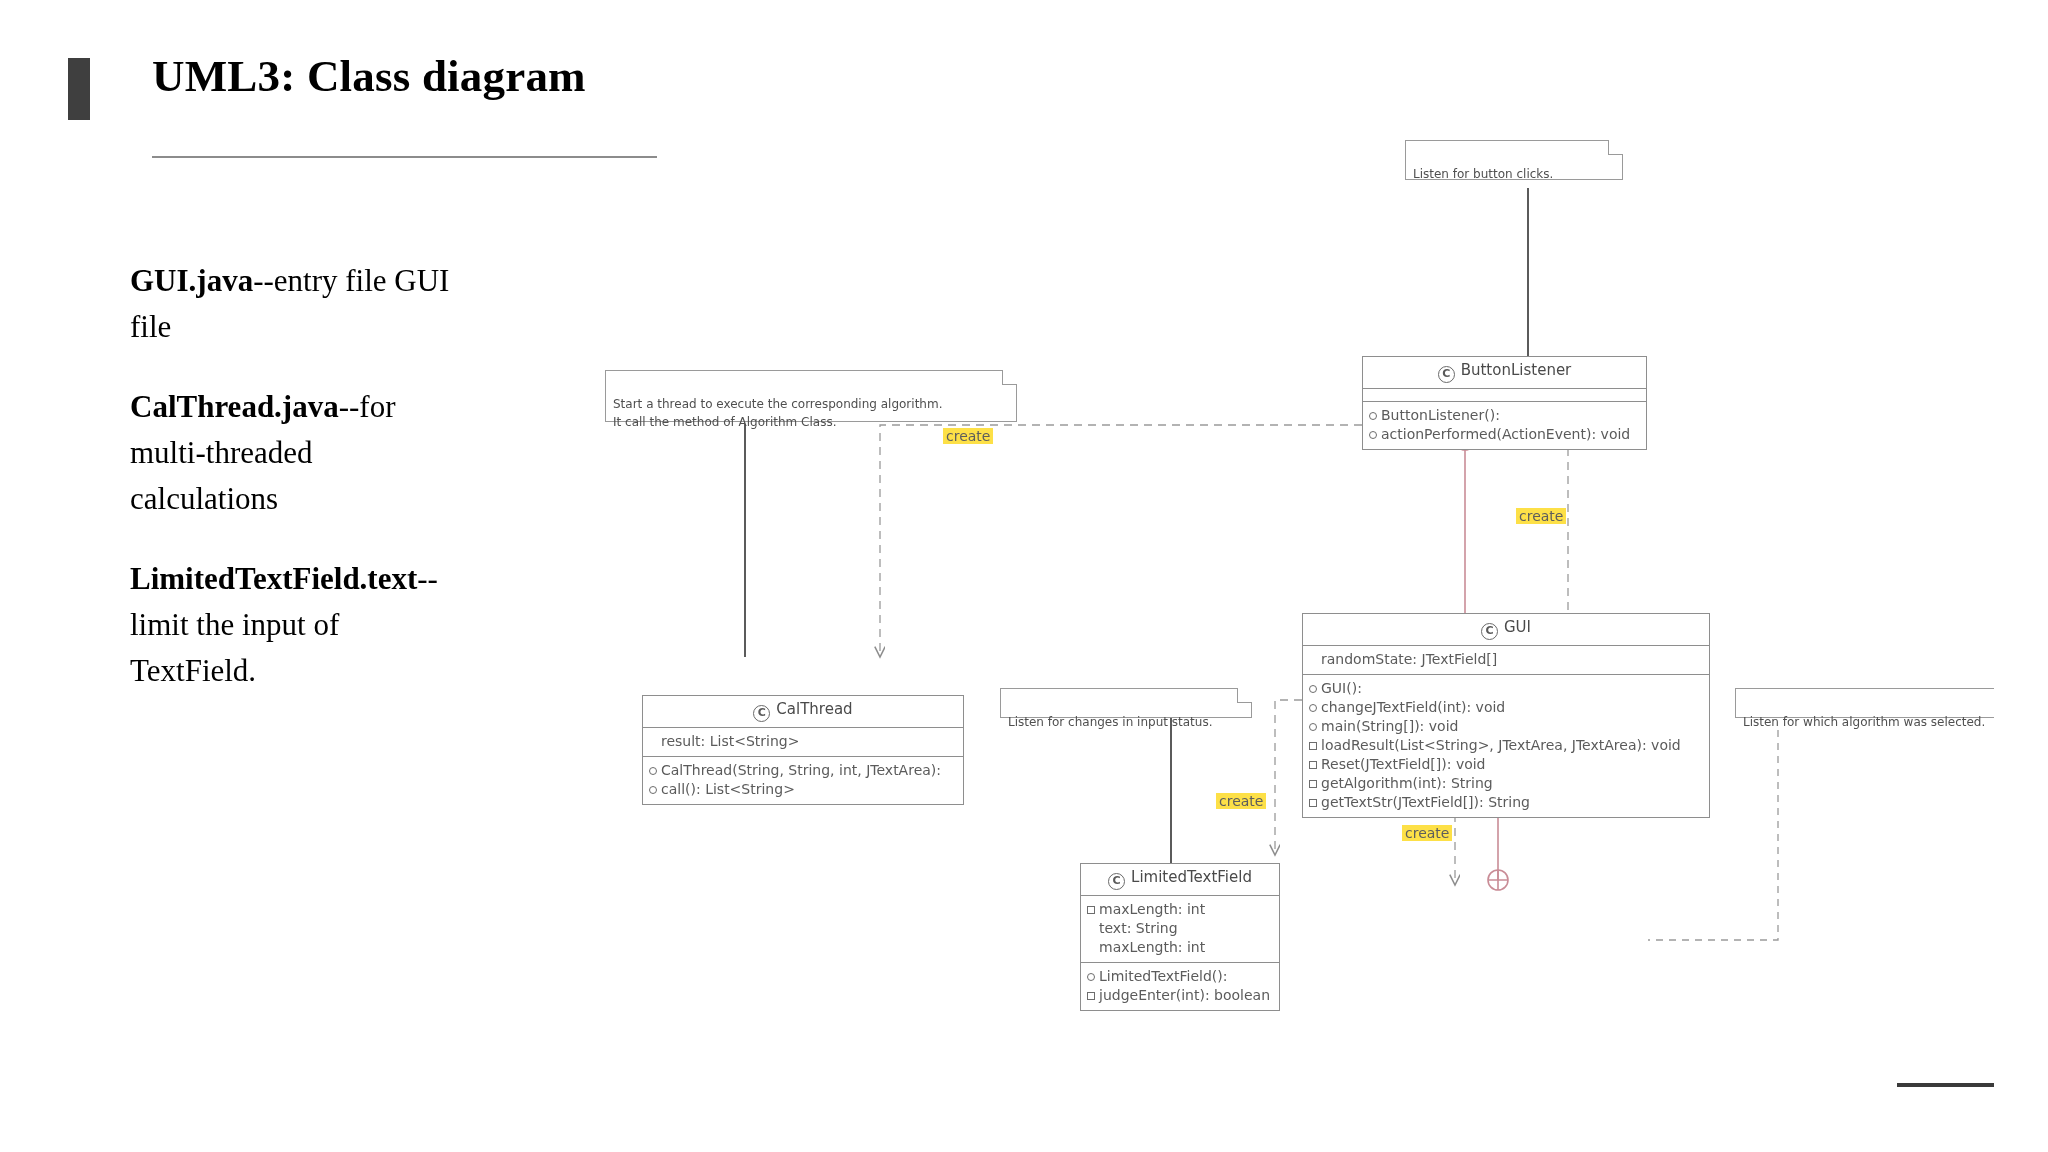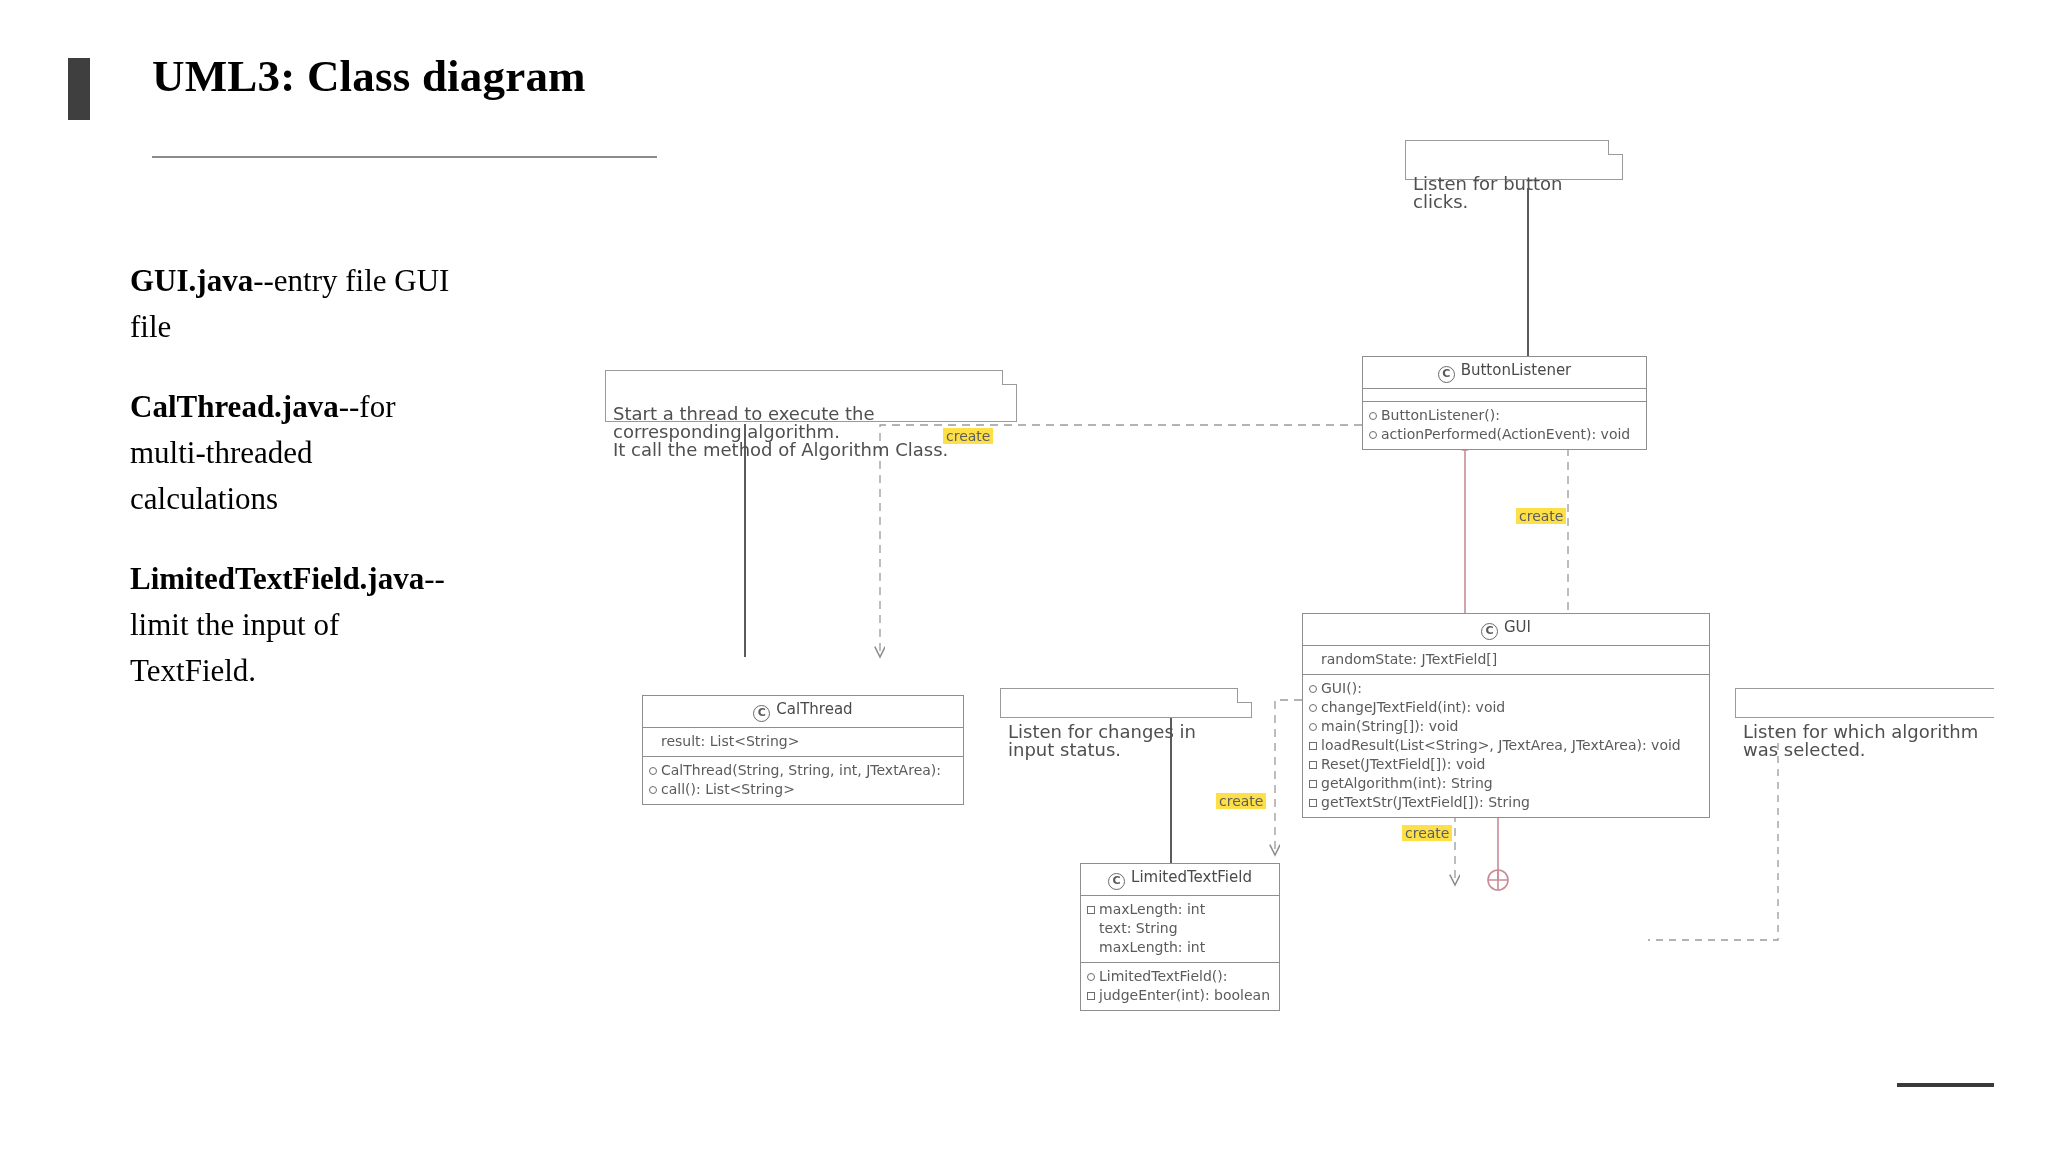--- a/index.html
+++ b/index.html
@@ -123,24 +123,24 @@
   .vis.priv { border: 1.3px solid #6d6d6d; box-sizing: border-box; }
   .vis.none { border: none; }
 
   
   .uml-note {
     position: absolute;
     border: 1px solid #9a9a9a;
     background: #ffffff;
     box-sizing: border-box;
     font-family: "DejaVu Sans", sans-serif;
-    font-size: 18px;
+    font-size: 12px;
     line-height: 18px;
     color: #4f4f4f;
-    padding: 16px 18px 4px 7px;
+    padding: 6px 18px 4px 7px;
     white-space: pre-line;
   }
   .uml-note .dogear {
     position: absolute;
     right: -1px;
     top: -1px;
     width: 14px;
     height: 14px;
     background: #ffffff;
     border-left: 1px solid #9a9a9a;
@@ -187,21 +187,21 @@
   <div id="title-rule"></div>
 
   <div id="left-notes">
     <div class="para">
       <b>GUI.java</b><span>--entry file GUI file</span>
     </div>
     <div class="para">
       <b>CalThread.java</b><span>--for multi-threaded calculations</span>
     </div>
     <div class="para">
-      <b>LimitedTextField.java</b><span>--limit the input of TextField.</span>
+      <b>LimitedTextField.text</b><span>--limit the input of TextField.</span>
     </div>
   </div>
 
   <div id="uml-canvas">
 
     <svg width="2048" height="1152">
       <defs>
         <marker id="arrow-open" markerWidth="12" markerHeight="12" refX="9" refY="4" orient="auto">
           <path d="M1,0 L9,4 L1,8" fill="none" stroke="#8e8e8e" stroke-width="1.2"></path>
         </marker>

